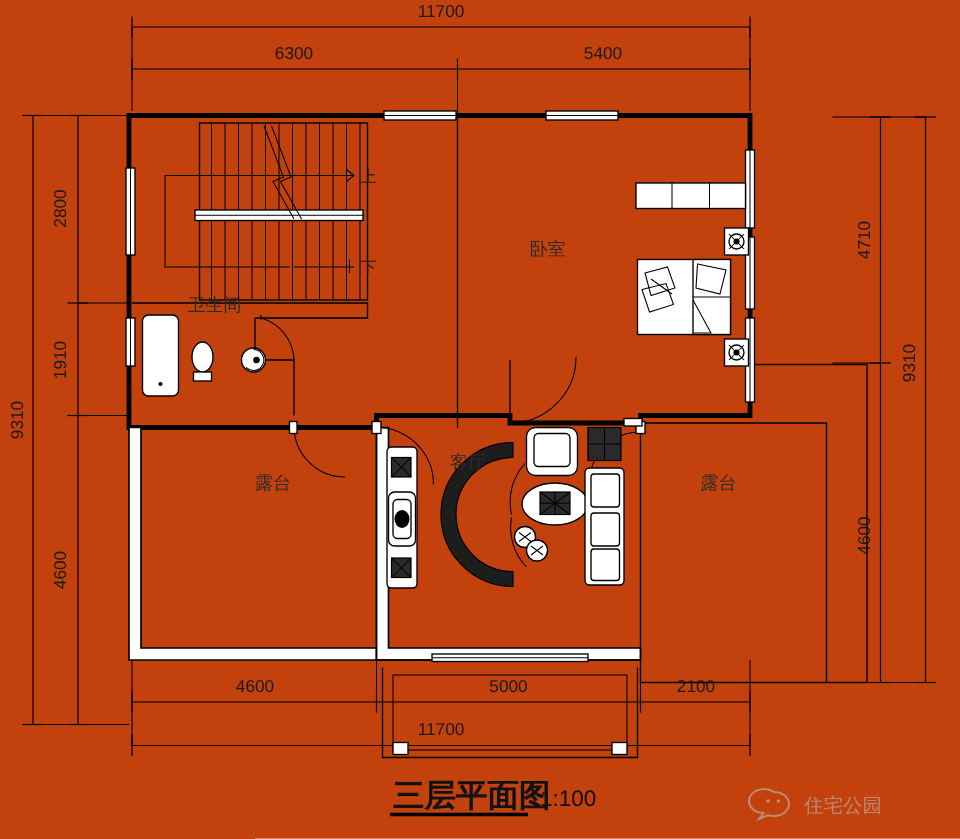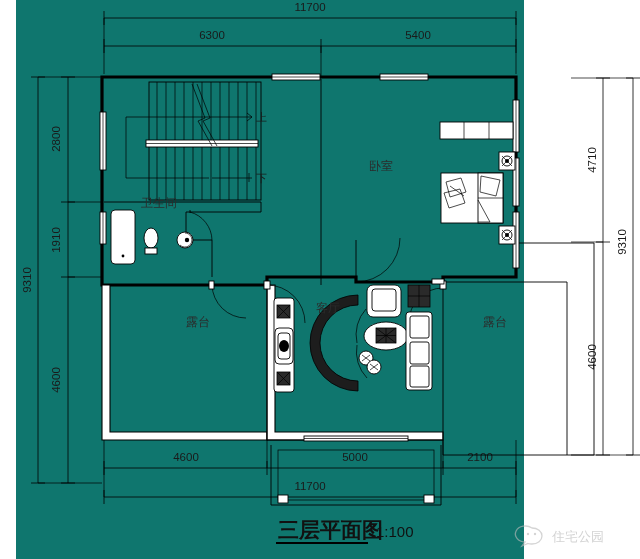--- a/index.html
+++ b/index.html
@@ -11,24 +11,24 @@
   body {
     width: 640px;
     height: 559px;
     font-family: "Liberation Sans", "DejaVu Sans", sans-serif;
     color: #111;
     overflow: hidden;
     position: relative;
   }
   #plan-root {
     position: absolute;
-    left: 16px; top: 0;
-    width: 508px;
+    left: 0; top: 0;
+    width: 640px;
     height: 559px;
-    background: #0f766e;
+    background: #c2410c;
   }
   svg.plan {
     display: block;
     width: 640px;
     height: 559px;
   }
   .dim-text {
     font-family: "Liberation Sans", "DejaVu Sans", sans-serif;
     font-size: 11.5px;
     fill: #1a1a1a;

